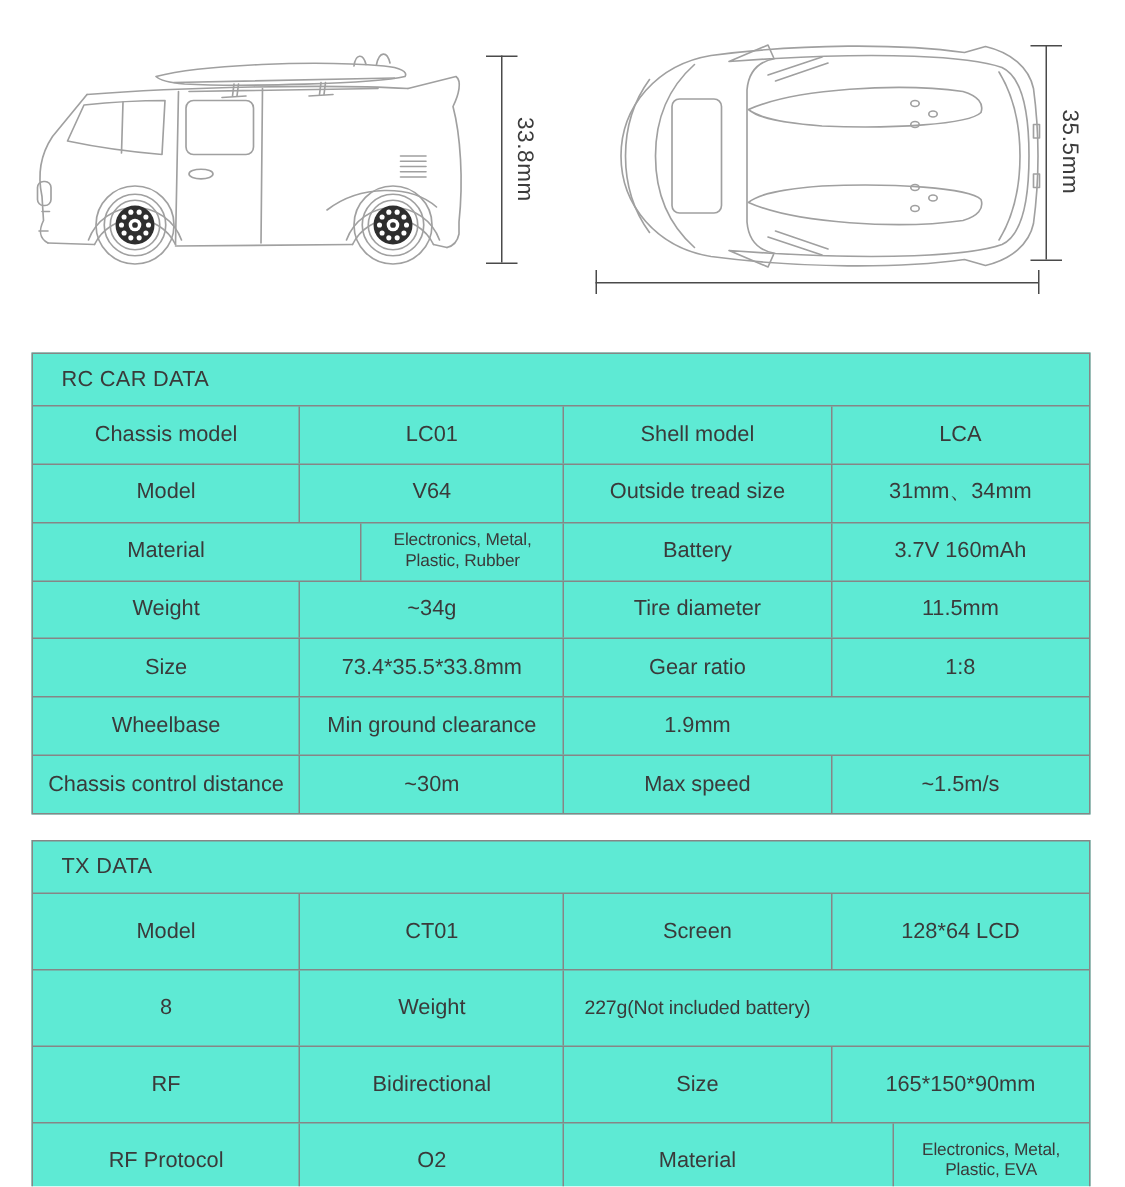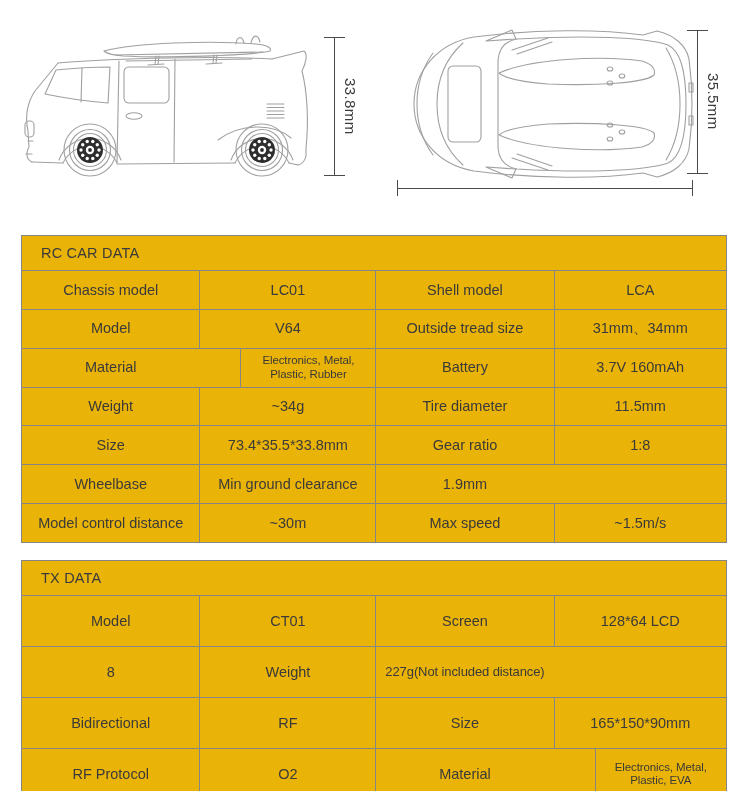--- a/index.html
+++ b/index.html
@@ -26,21 +26,21 @@
     writing-mode:vertical-rl;text-orientation:mixed;
     font-size:15px;color:#3b3b3b;letter-spacing:.4px;
   }
   .dim-text-h{
     position:absolute;text-align:center;
     font-size:16px;color:#3b3b3b;letter-spacing:.3px;
   }
 
   
   .spec-table{
-    position:absolute;left:21px;width:706px;background:#eab308;
+    position:absolute;left:21px;width:706px;background:#5eead4;
     border:1px solid var(--border);
     display:flex;flex-direction:column;
   }
   .spec-header{
     flex:0 0 35px;height:35px;
     border-bottom:1px solid var(--border);
     display:flex;align-items:center;
     padding-left:19px;
     font-size:14.5px;color:var(--text);letter-spacing:.2px;
   }
@@ -217,44 +217,44 @@
       <div class="cell">73.4*35.5*33.8mm</div>
       <div class="cell">Gear ratio</div>
       <div class="cell">1:8</div>
     </div>
     <div class="spec-row">
       <div class="cell">Wheelbase</div>
       <div class="cell">Min ground clearance</div>
       <div class="cell">1.9mm</div>
     </div>
     <div class="spec-row">
-      <div class="cell">Model control distance</div>
+      <div class="cell">Chassis control distance</div>
       <div class="cell">~30m</div>
       <div class="cell">Max speed</div>
       <div class="cell">~1.5m/s</div>
     </div>
   </div>
 
   <div class="spec-table" style="top:560px;height:240px;">
     <div class="spec-header">TX DATA</div>
 
     <div class="spec-row">
       <div class="cell">Model</div>
       <div class="cell">CT01</div>
       <div class="cell">Screen</div>
       <div class="cell">128*64 LCD</div>
     </div>
     <div class="spec-row">
       <div class="cell">8</div>
       <div class="cell">Weight</div>
-      <div class="cell sm2">227g(Not included distance)</div>
-    </div>
-    <div class="spec-row">
+      <div class="cell sm2">227g(Not included battery)</div>
+    </div>
+    <div class="spec-row">
+      <div class="cell">RF</div>
       <div class="cell">Bidirectional</div>
-      <div class="cell">RF</div>
       <div class="cell">Size</div>
       <div class="cell">165*150*90mm</div>
     </div>
     <div class="spec-row">
       <div class="cell">RF Protocol</div>
       <div class="cell">O2</div>
       <div class="cell">Material</div>
       <div class="cell sm">Electronics, Metal, Plastic, EVA</div>
     </div>
   </div>

